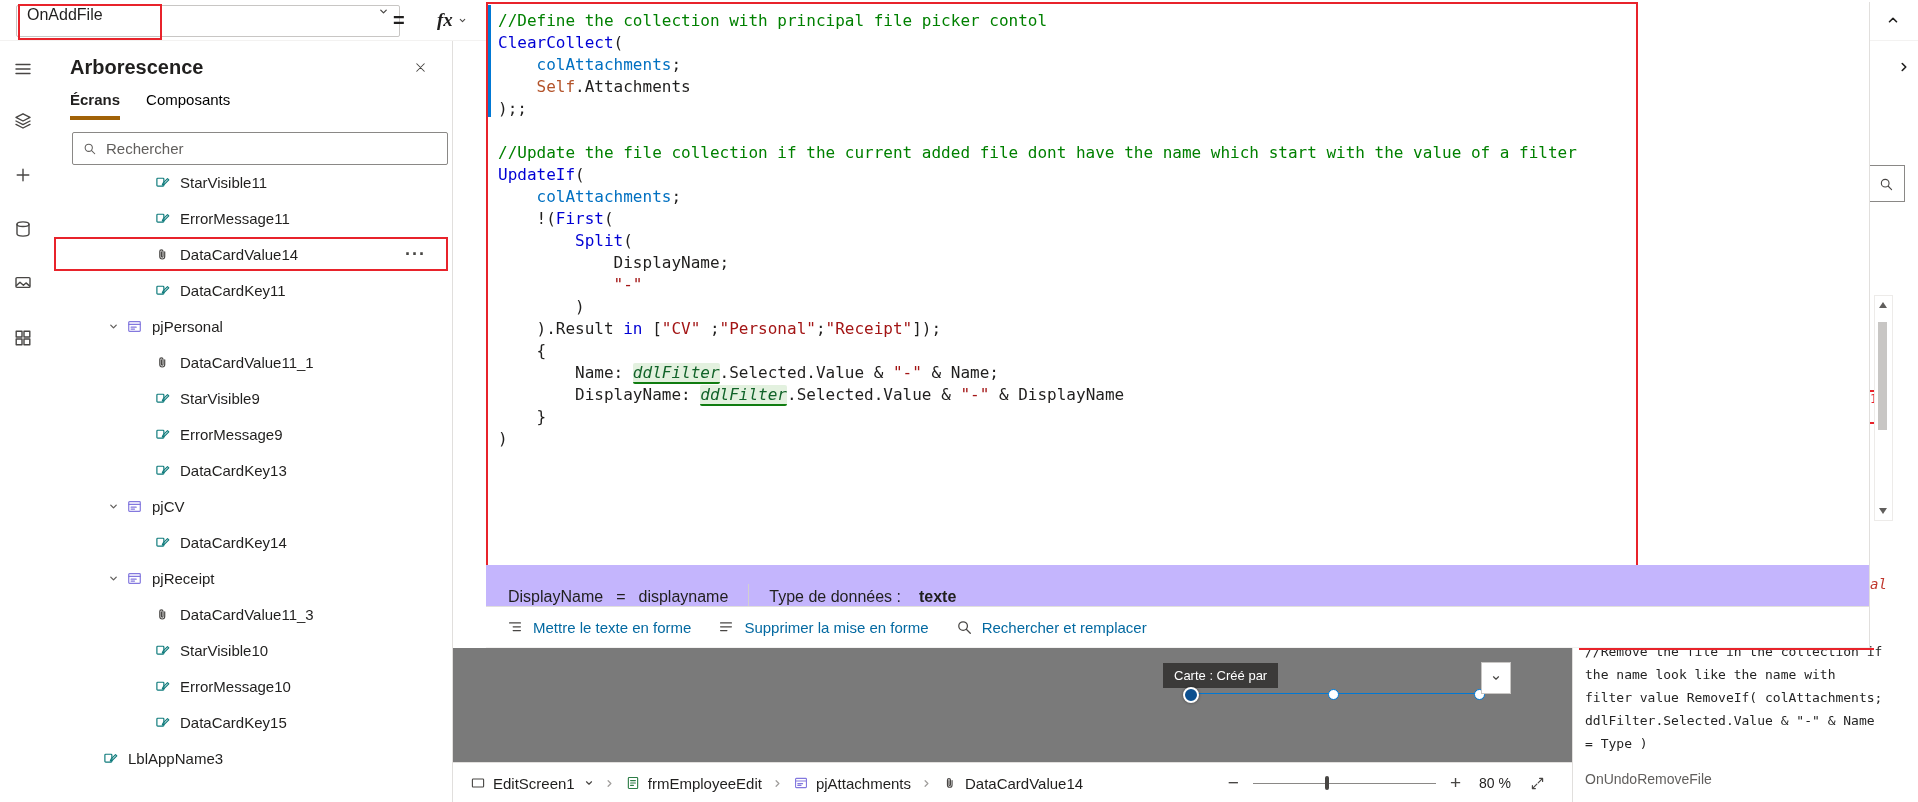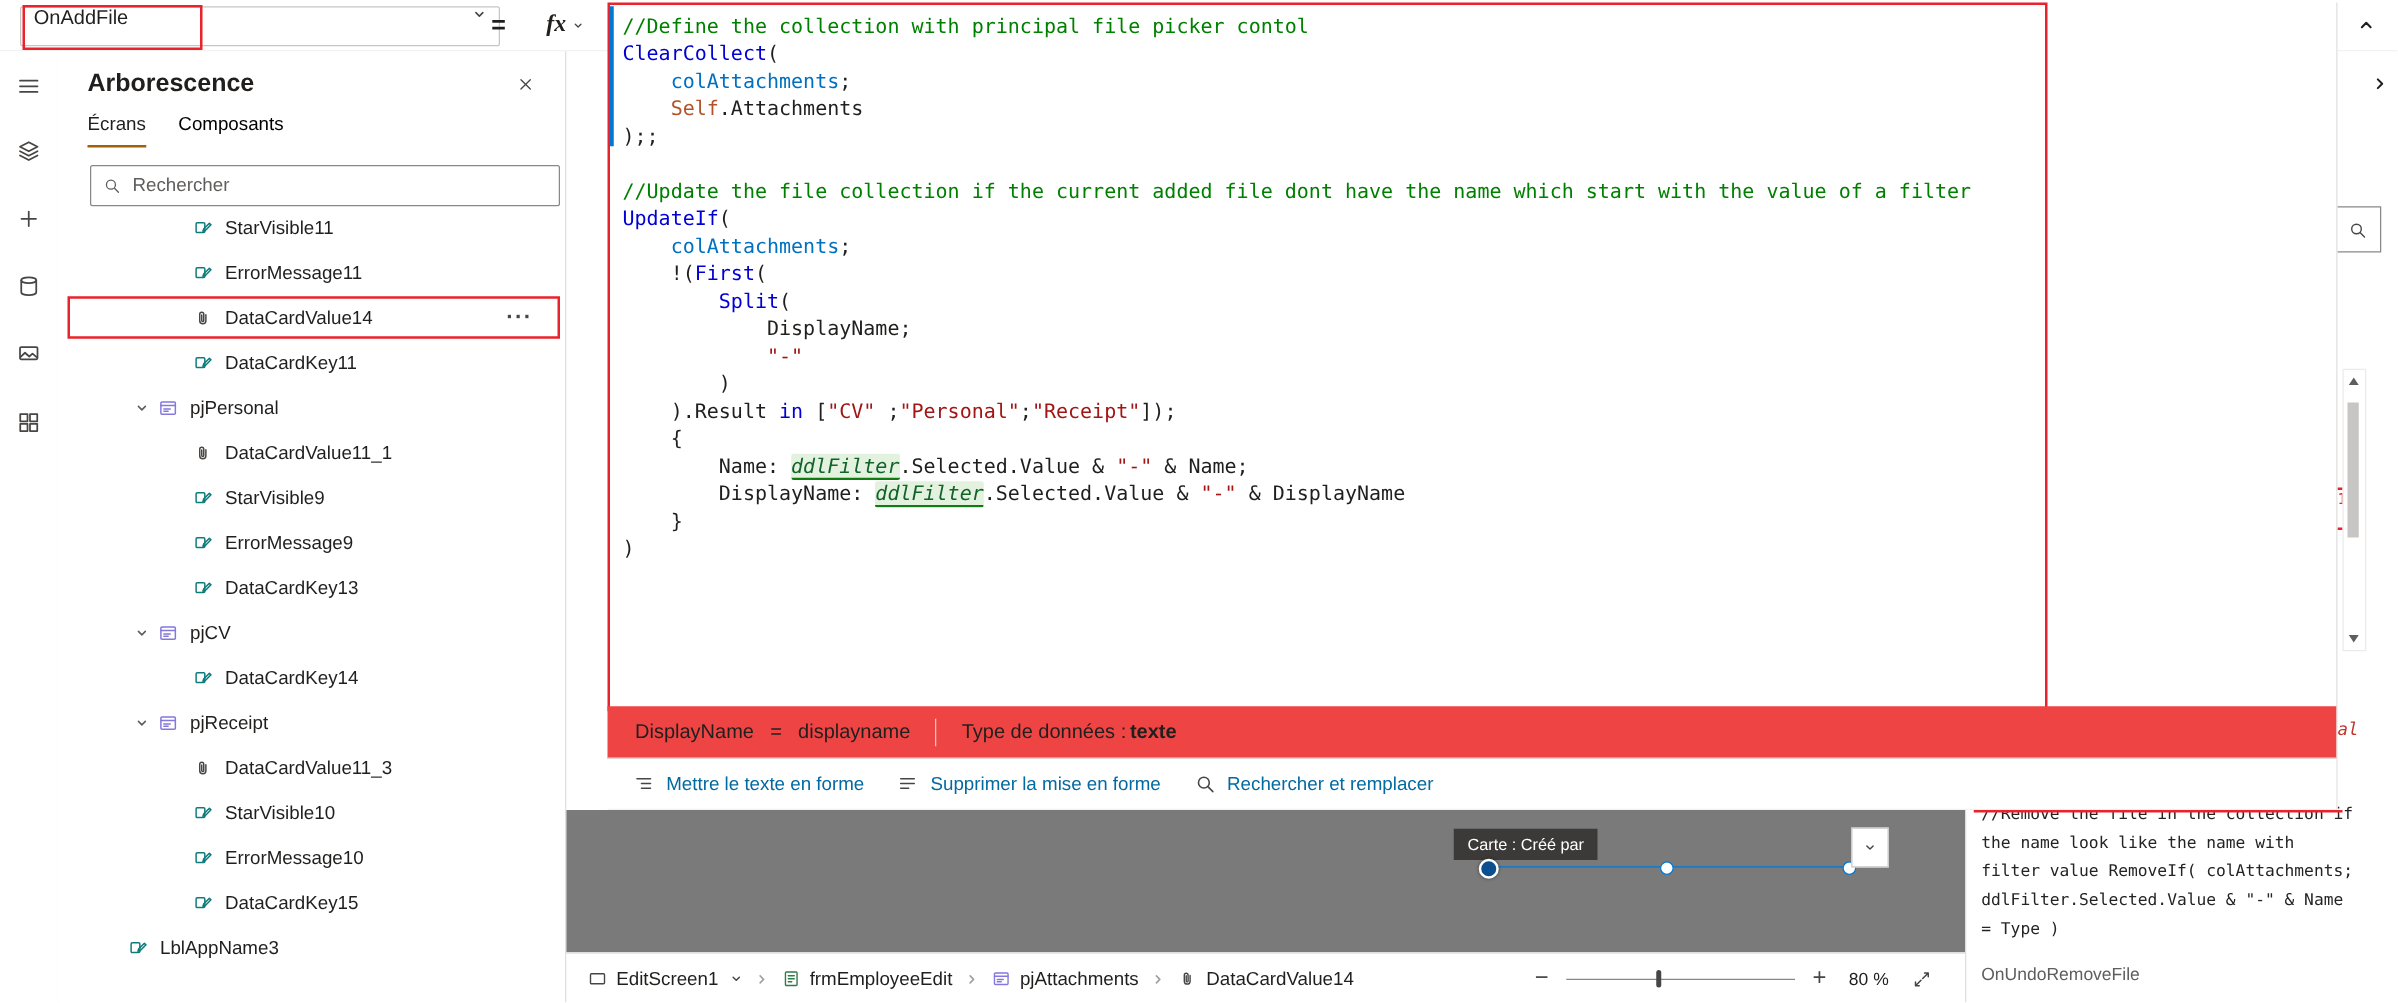--- a/index.html
+++ b/index.html
@@ -24,21 +24,21 @@
   #leftrail{position:absolute;left:0;top:40px;width:46px;height:762px;background:#fff;border-right:1px solid #f3f2f1;z-index:4}
   .rail-btn{position:absolute;left:13px;color:#484644;cursor:pointer}
 
   
   #treepanel{position:absolute;left:46px;top:40px;width:406px;height:762px;background:#fff;border-right:1px solid #e1dfdd;overflow:hidden;z-index:4}
   .tree-header{display:flex;align-items:center;padding:16px 24px 6px}
   .tree-title{font-size:20px;font-weight:700}
   .tree-close{margin-left:auto;color:#484644}
   .tabs{display:flex;gap:26px;padding:6px 24px 0}
   .tab{font-size:15px;color:#000000;padding-bottom:8px}
-  .tab.active{color:#201f1e;font-weight:400;border-bottom:2px solid #a16207}
+  .tab.active{color:#201f1e;font-weight:700;border-bottom:4px solid #a16207}
   .search-box{position:absolute;left:26px;top:92px;width:356px;height:31px;border:1px solid #8a8886;border-radius:2px;
               display:flex;align-items:center;gap:9px;padding:0 9px;color:#605e5c;font-size:15px;background:#fff}
   #treelist{position:absolute;left:0;top:124px;right:0;bottom:0;overflow:hidden}
   .tree-row{position:relative;height:36px;display:flex;align-items:center;gap:9px;font-size:15px;color:#201f1e}
   .lvl0{padding-left:56px}.lvl1{padding-left:62px}.lvl2{padding-left:108px}
   .tchev{color:#605e5c;margin-right:-2px}
   .tic svg{display:block}
   .row-ann{position:absolute;left:8px;right:4px;top:1px;bottom:1px;border:2px solid var(--annotation-red);pointer-events:none}
   .row-menu{position:absolute;right:26px;top:50%;transform:translateY(-50%);color:#484644;font-size:18px;font-weight:700;letter-spacing:1px}
 
@@ -79,24 +79,24 @@
   .tk-cm{color:var(--comment-green)}
   .tk-fn{color:var(--function-blue)}
   .tk-kw{color:var(--function-blue)}
   .tk-vr{color:var(--variable-blue)}
   .tk-st{color:var(--string-red)}
   .tk-sf{color:var(--self-orange)}
   .tk-pl{color:#201f1e}
   .tk-ctl{font-style:italic;color:var(--control-text);background:var(--control-green-bg);
           border-bottom:2px solid var(--control-green);border-radius:2px}
   #infobar{position:absolute;left:0;top:563px;width:1383px;height:42px;border-bottom:1px solid #e1dfdd;
-           display:flex;align-items:center;font-size:16px;padding-left:22px;background:#ef4444;box-sizing:border-box}
+           display:flex;align-items:flex-end;font-size:16px;padding-left:22px;background:#c4b5fd;box-sizing:border-box}
   .ib-eq{margin:0 13px}
   .vdiv{width:1px;height:22px;background:#d2d0ce;margin:0 20px}
-  #infobar b{margin-left:3px}
+  #infobar b{margin-left:18px}
   #fmttoolbar{position:absolute;left:0;top:605px;width:1383px;height:41px;display:flex;align-items:center;gap:26px;
               padding-left:20px;font-size:15px;background:#fff;box-sizing:border-box;border-bottom:1px solid #f3f2f1}
   .tb-btn{display:flex;align-items:center;gap:9px;cursor:pointer;color:#0369a1}
   .tb-btn svg{color:#484644}
 
   
   #bottombar{position:absolute;left:452px;top:762px;width:1120px;height:40px;background:#fff;border-top:1px solid #e1dfdd;
              display:flex;align-items:center;z-index:3}
   #breadcrumb{display:flex;align-items:center;gap:10px;margin-left:18px;font-size:15px}
   .bc-item{display:flex;align-items:center;gap:7px;cursor:pointer}

